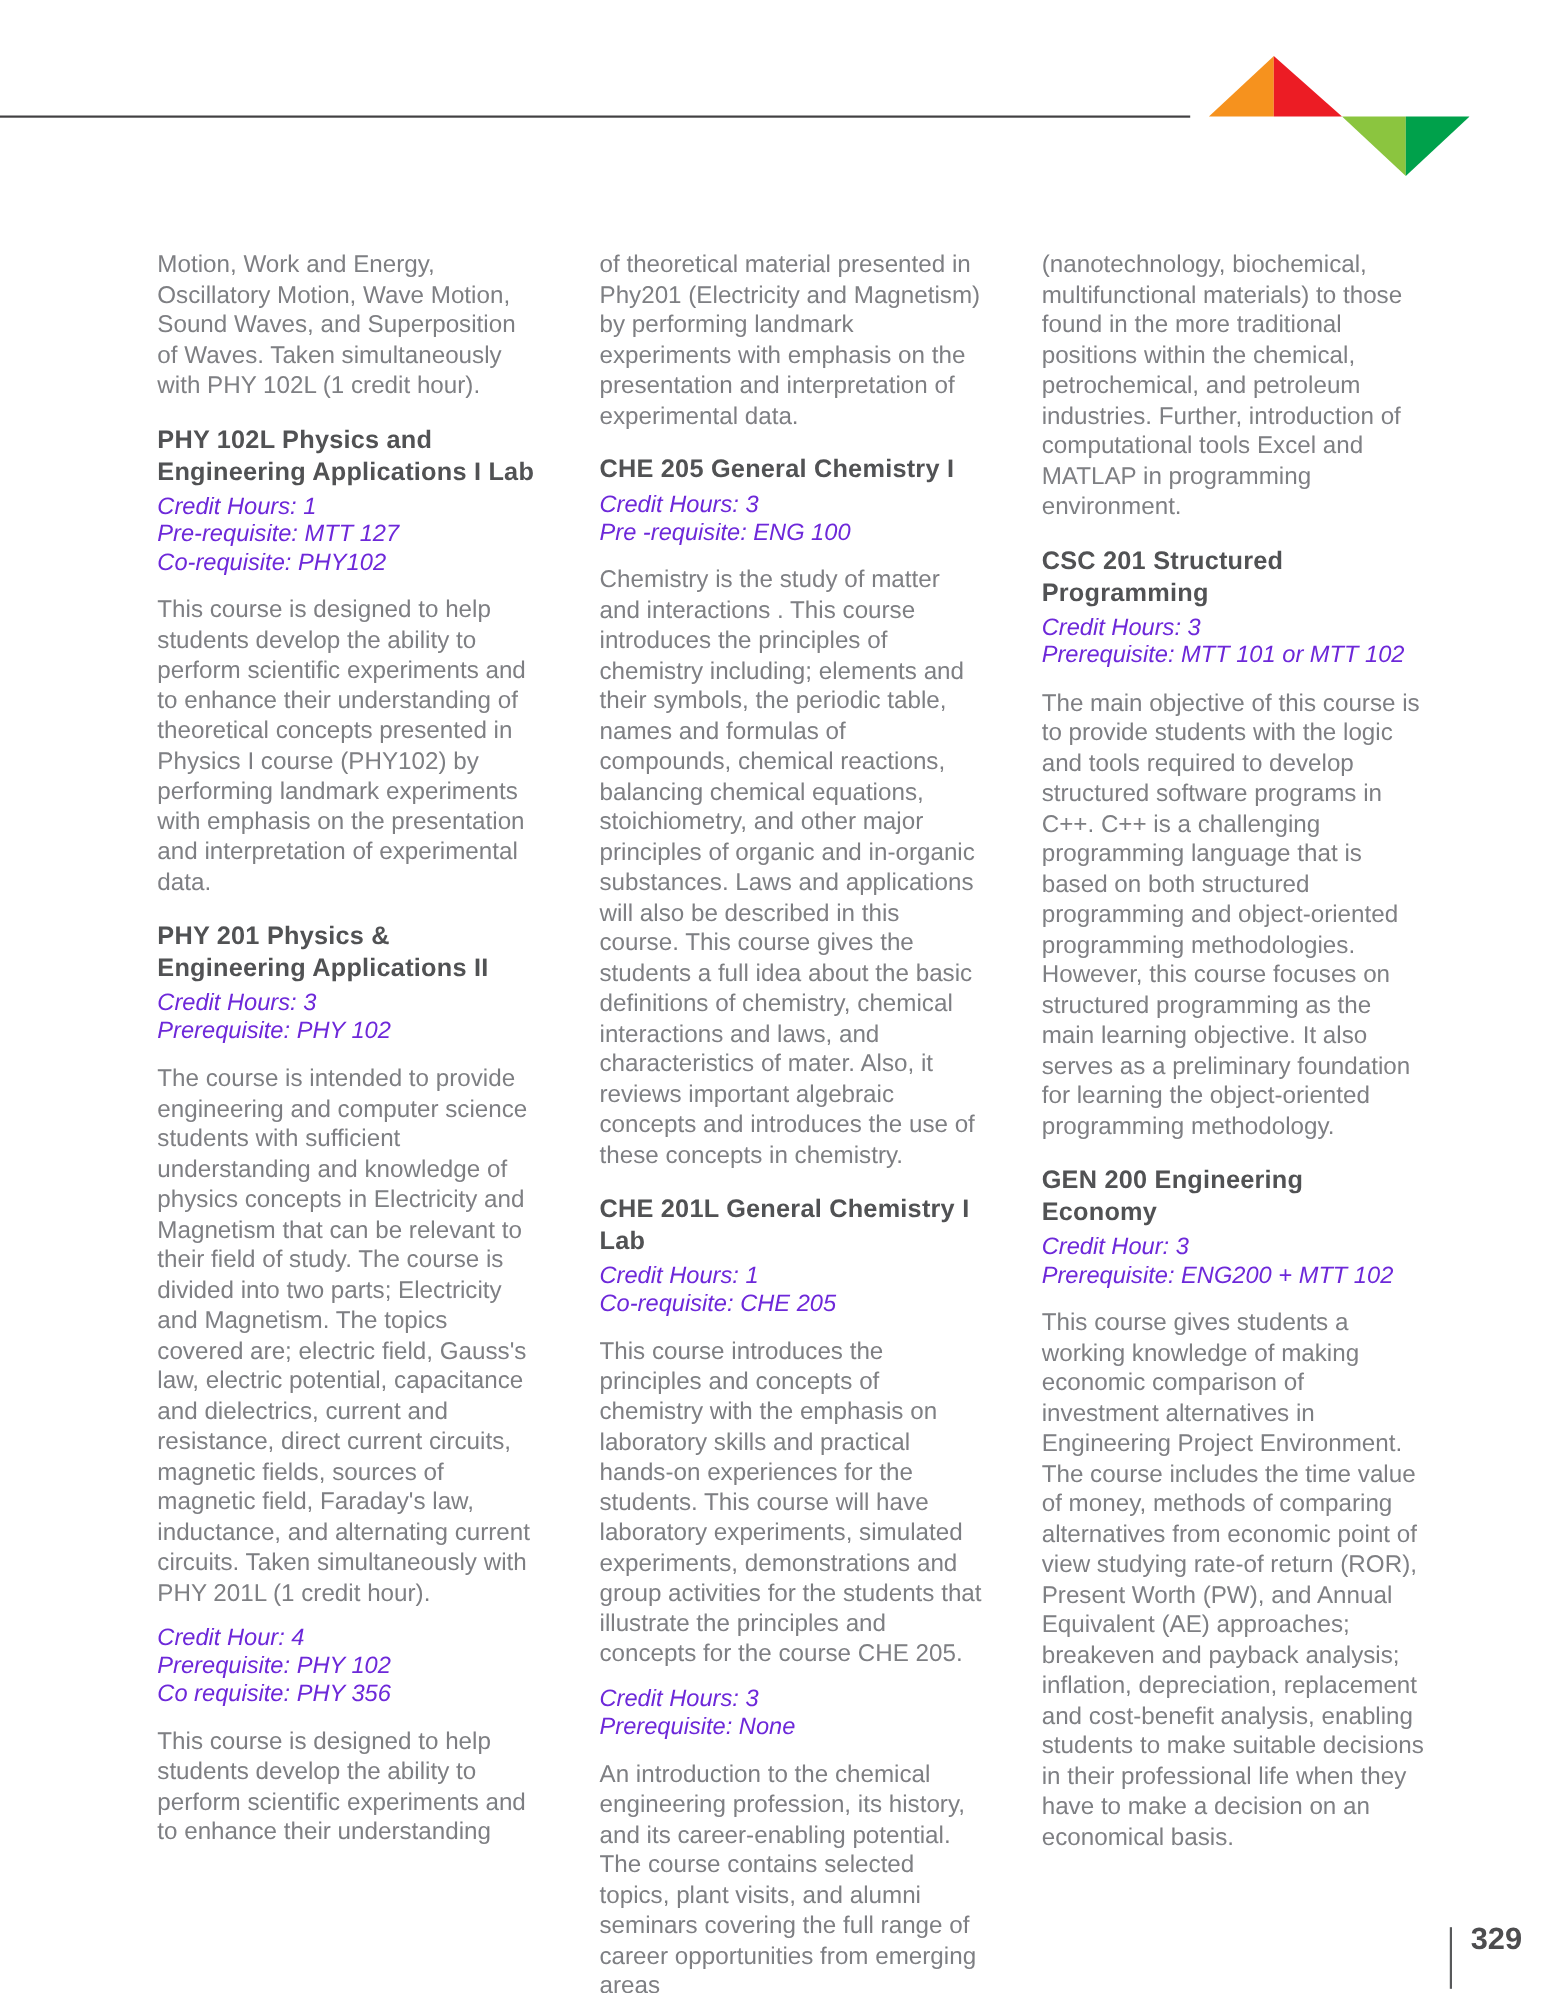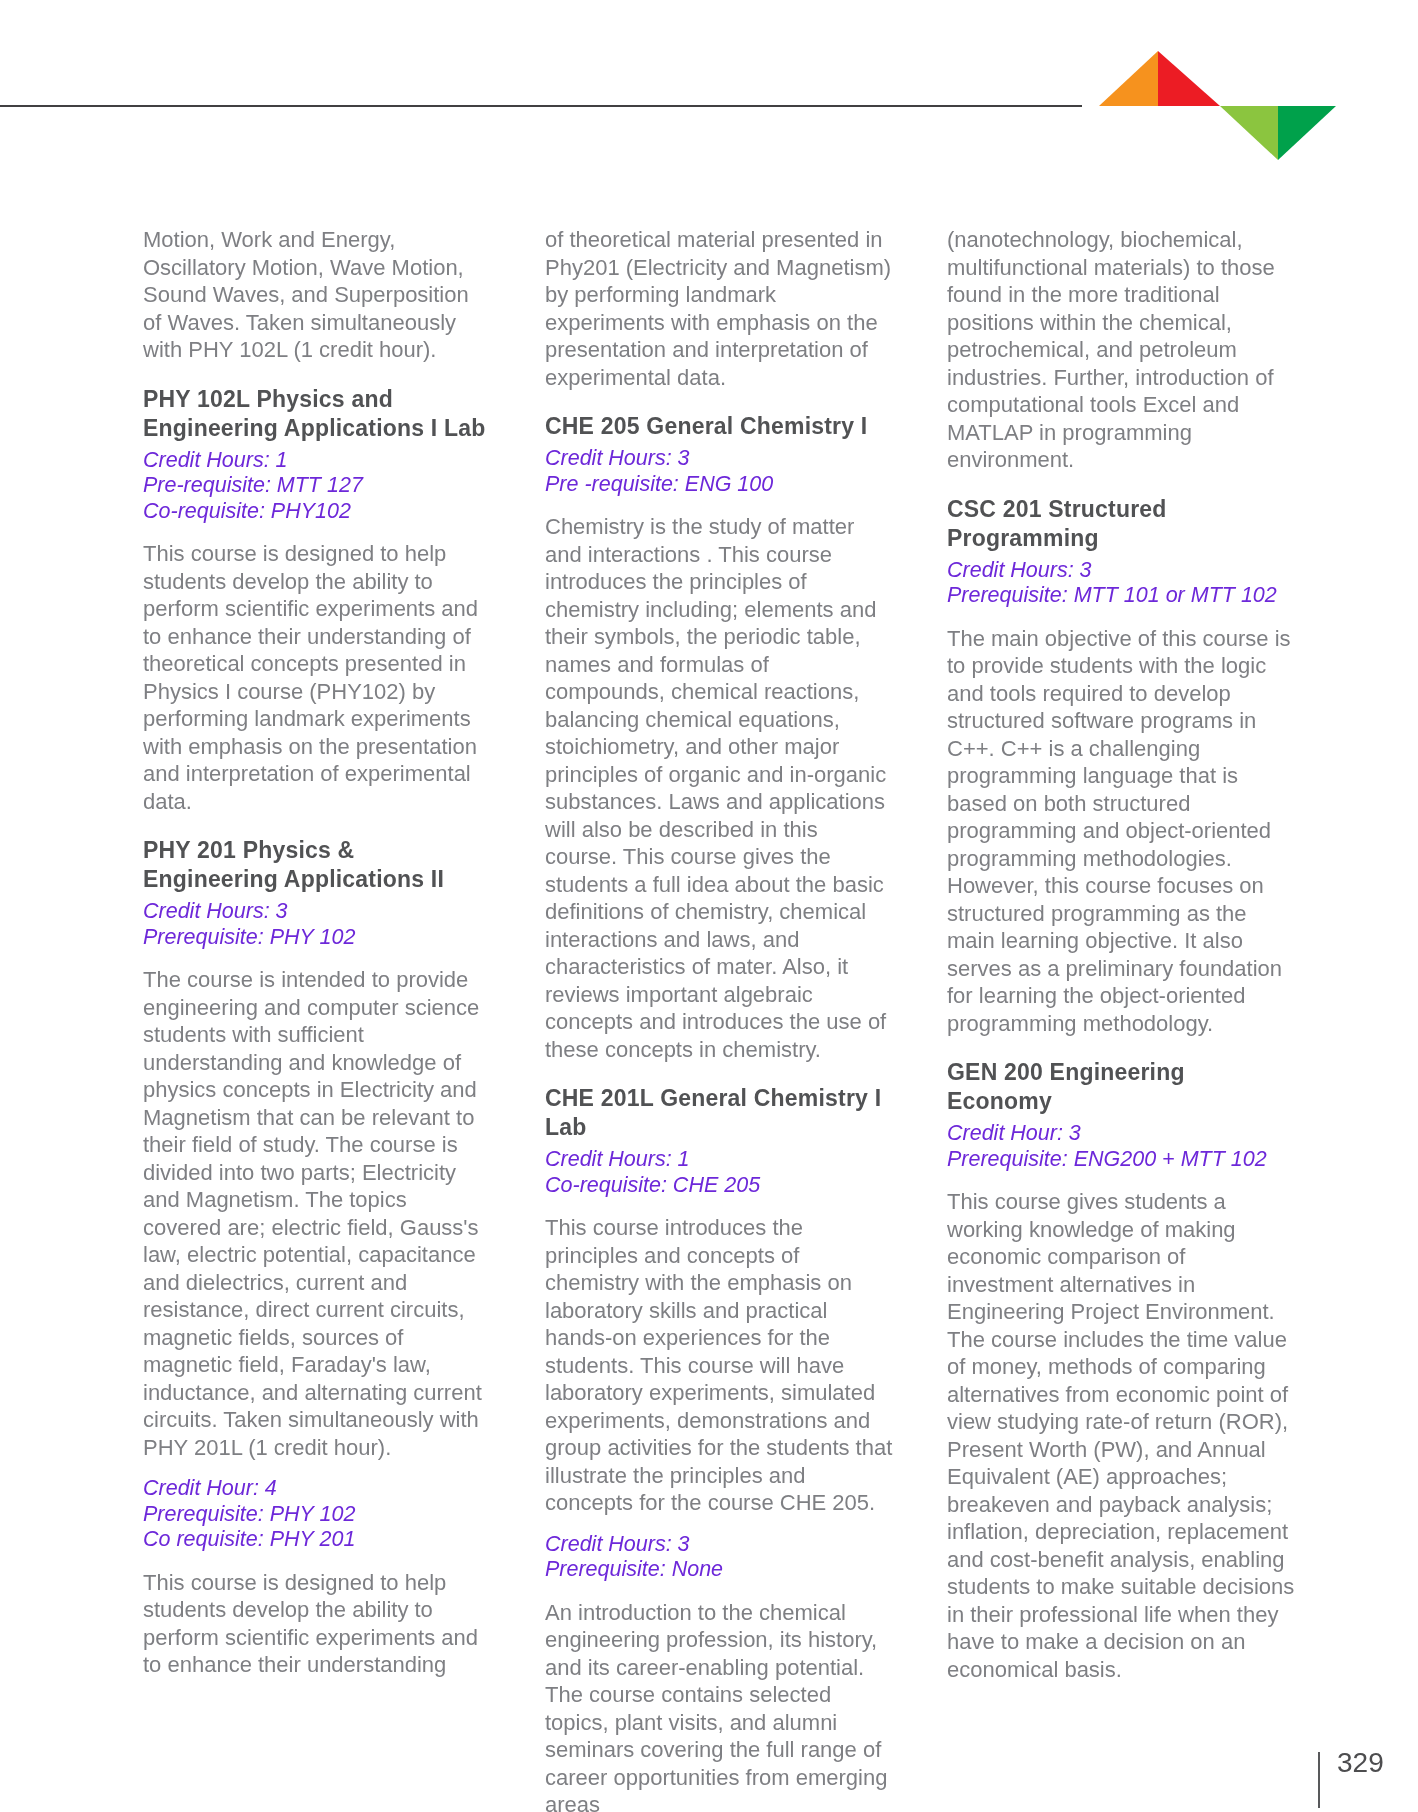--- a/index.html
+++ b/index.html
@@ -9,21 +9,21 @@
   }
   .header-rule{position:absolute;left:0;top:105px;width:1082px;height:2px;background:#414042;}
   .logo{position:absolute;left:1099px;top:51px;display:block;}
   .columns{position:absolute;left:143px;top:226px;display:flex;gap:54px;}
   .col{width:348px;}
   p.body{font-size:22px;line-height:27.5px;color:#7E7F83;margin:0 0 15px;}
   h3.heading{font-size:23px;line-height:29px;color:#515254;margin:21px 0 5px;font-weight:bold;letter-spacing:.2px;}
   .meta{margin:0 0 16px;}
   .meta-line{font-style:italic;font-size:21.5px;line-height:25.5px;color:#6d28d9;}
   .footer-rule{position:absolute;left:1318px;top:1752px;width:2px;height:56px;background:#58595B;}
-  .page-number{position:absolute;left:1337px;top:1747px;font-size:28px;font-weight:400;color:#4D4D4F;}
+  .page-number{position:absolute;left:1337px;top:1747px;font-size:28px;font-weight:700;color:#4D4D4F;}
 </style>
 </head>
 <body>
 
 <div class="header-rule"></div>
 
 <svg class="logo" width="237" height="109" viewBox="0 0 237 109">
   <polygon points="0,55 59,0 59,55" fill="#F6921E"></polygon>
   <polygon points="59,0 121,55 59,55" fill="#EC1C24"></polygon>
   <polygon points="121,55 179,55 179,109" fill="#8BC53F"></polygon>
@@ -42,21 +42,21 @@
       <p class="body">This course is designed to help students develop the ability to perform scientific experiments and to enhance their understanding of theoretical concepts presented in Physics I course (PHY102) by performing landmark experiments with emphasis on the presentation and interpretation of experimental data.</p>
       <h3 class="heading">PHY 201 Physics &amp; Engineering Applications II</h3>
       <div class="meta">
         <div class="meta-line">Credit Hours: 3</div>
         <div class="meta-line">Prerequisite: PHY 102</div>
       </div>
       <p class="body">The course is intended to provide engineering and computer science students with sufficient understanding and knowledge of physics concepts in Electricity and Magnetism that can be relevant to their field of study. The course is divided into two parts; Electricity and Magnetism. The topics covered are; electric field, Gauss's law, electric potential, capacitance and dielectrics, current and resistance, direct current circuits, magnetic fields, sources of magnetic field, Faraday's law, inductance, and alternating current circuits. Taken simultaneously with PHY 201L (1 credit hour).</p>
       <div class="meta">
         <div class="meta-line">Credit Hour: 4</div>
         <div class="meta-line">Prerequisite: PHY 102</div>
-        <div class="meta-line">Co requisite: PHY 201</div>
+        <div class="meta-line">Co requisite: PHY 356</div>
       </div>
       <p class="body">This course is designed to help students develop the ability to perform scientific experiments and to enhance their understanding</p>
     </section>
   <section class="col">
       <p class="body">of theoretical material presented in Phy201 (Electricity and Magnetism) by performing landmark experiments with emphasis on the presentation and interpretation of experimental data.</p>
       <h3 class="heading">CHE 205 General Chemistry I</h3>
       <div class="meta">
         <div class="meta-line">Credit Hours: 3</div>
         <div class="meta-line">Pre -requisite: ENG 100</div>
       </div>

